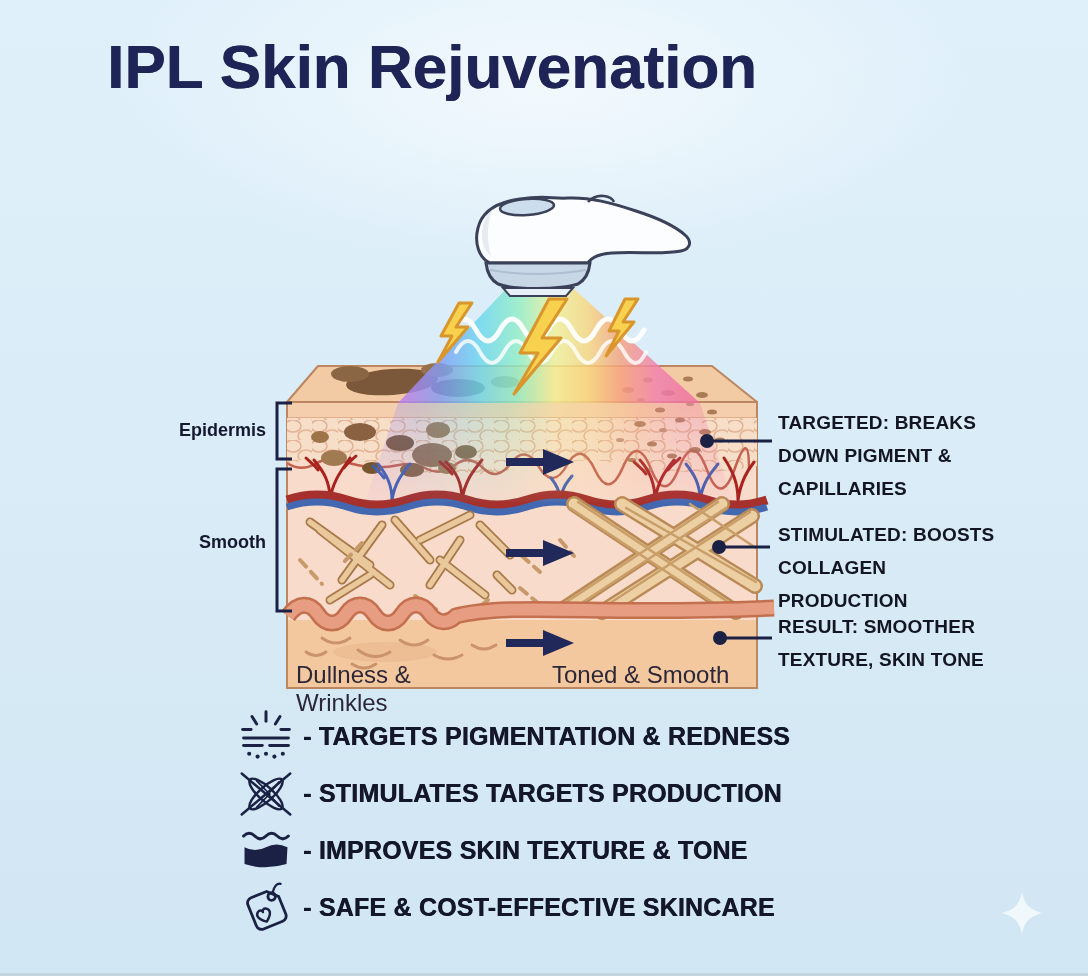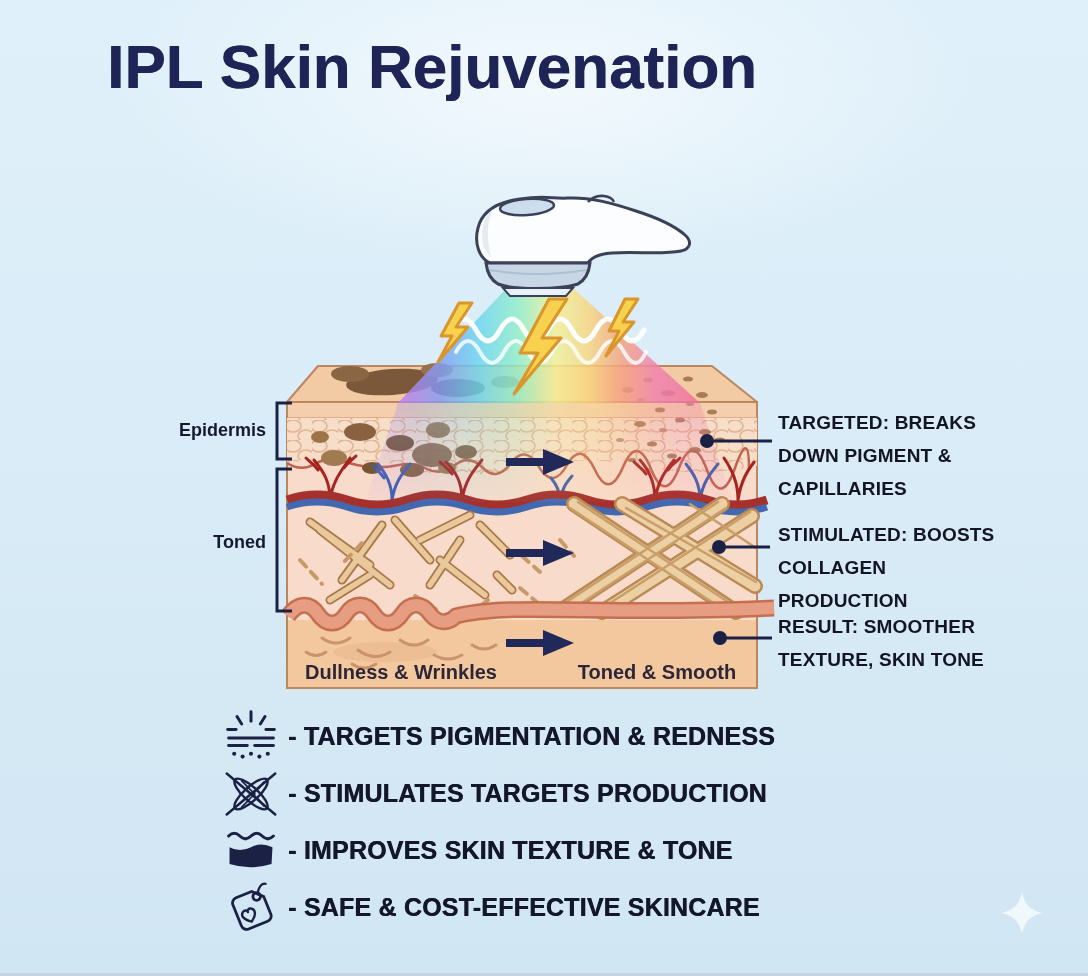--- a/index.html
+++ b/index.html
@@ -17,24 +17,24 @@
     font-weight:700;font-size:62px;line-height:66px;color:#1f2456;
     letter-spacing:0px;}
   .layer-label{font-weight:700;font-size:18px;color:#15182e;text-align:right;width:150px;}
   #label-epidermis{left:116px;top:420px;}
   #label-dermis{left:116px;top:532px;}
   .callout{width:238px;left:778px;font-weight:700;font-size:19px;line-height:33px;
     color:#131523;letter-spacing:.2px;}
   #callout-0{top:406px;}
   #callout-1{top:518px;}
   #callout-2{top:610px;}
-  .state-label{width:210px;text-align:center;font-weight:700;font-size:20px;color:#2c2738;}
+  .state-label{width:210px;font-weight:400;font-size:24px;color:#2c2738;}
   #state-before{left:296px;top:661px;}
   #state-after{left:552px;top:661px;}
-  #benefits{position:absolute;left:214px;top:708px;z-index:5;text-align:center;}
+  #benefits{position:absolute;left:229px;top:708px;z-index:5;text-align:center;}
   .benefit-row{display:flex;align-items:center;height:57px;}
   .benefit-icon{width:74px;height:56px;display:flex;align-items:center;justify-content:center;flex:0 0 74px;}
   .benefit-label{font-weight:700;font-size:25px;color:#14162a;letter-spacing:.2px;
     text-shadow:0.5px 0 currentColor;white-space:nowrap;}
   #bottom-edge{position:absolute;left:0;bottom:0;width:1088px;height:3px;
     background:#b7c6d2;opacity:.55;z-index:6;}
 </style>
 </head>
 <body>
 
@@ -260,21 +260,21 @@
       <path d="M490 270 q 48 8 96 0" fill="none" stroke="#aebfd2" stroke-width="2"></path>
       <path d="M503 288 L573 288 L566 296 L510 296 Z" fill="#e8f0f8" stroke="#3a4158" stroke-width="2"></path>
     </g>
   </svg>
 
   <div class="txt bold-xtra" id="title">
     <span>IPL Skin Rejuvenation</span><br>
   </div>
 
   <div class="txt layer-label" id="label-epidermis">Epidermis</div>
-  <div class="txt layer-label" id="label-dermis">Toned</div>
+  <div class="txt layer-label" id="label-dermis">Smooth</div>
 
   <div class="txt callout" id="callout-0">TARGETED: BREAKS DOWN PIGMENT &amp; CAPILLARIES</div>
   <div class="txt callout" id="callout-1">STIMULATED: BOOSTS COLLAGEN PRODUCTION</div>
   <div class="txt callout" id="callout-2">RESULT: SMOOTHER TEXTURE, SKIN TONE</div>
 
   <div class="txt state-label" id="state-before">Dullness &amp; Wrinkles</div>
   <div class="txt state-label" id="state-after">Toned &amp; Smooth</div>
 
   <div id="benefits">
 

